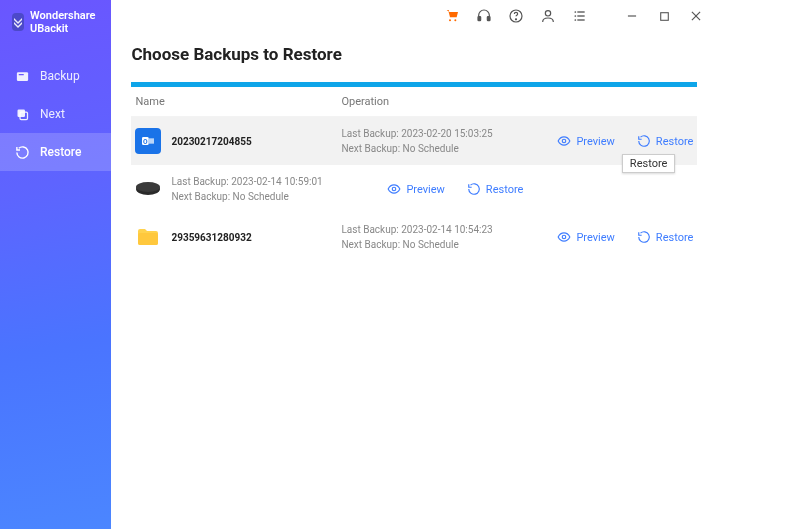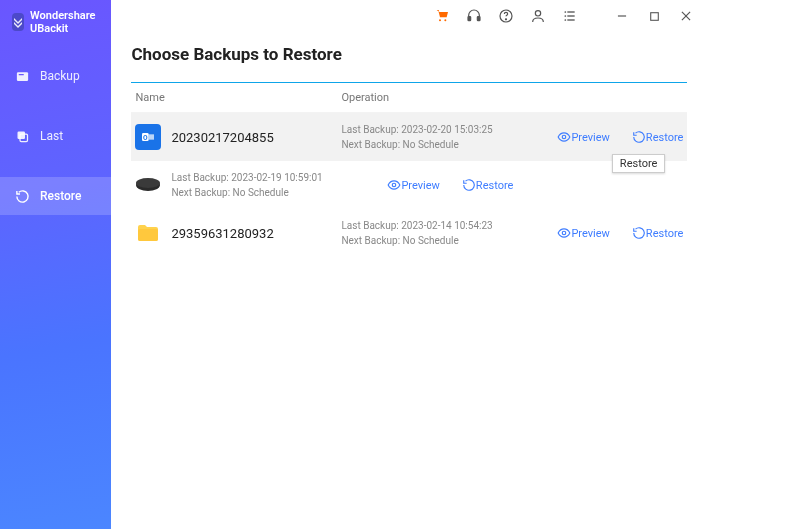--- a/index.html
+++ b/index.html
@@ -7,44 +7,44 @@
   .app { display: flex; width: 660px; height: 529px; position: relative; }
   .sidebar {
     width: 148px; height: 100%;
     background: linear-gradient(170deg, #6a56ff 0%, #5e64ff 35%, #4a74ff 65%, #4b86ff 100%);
     display: flex; flex-direction: column; color: #fff;
   }
   .logo-row { display: flex; align-items: center; gap: 6px; padding: 9px 10px 22px 12px; }
   .logo-row .logo-icon { width: 18px; height: 18px; background: #4c49c9; border-radius: 4px; display: flex; align-items: center; justify-content: center; }
   .logo-row .logo-icon svg { width: 12px; height: 12px; }
   .logo-row .app-title { font-size: 11px; font-weight: 600; color: #fff; }
-  .nav { display: flex; flex-direction: column; gap: 22px; }
+  .nav { display: flex; flex-direction: column; }
   .nav-item { display: flex; align-items: center; gap: 10px; padding: 11px 14px; font-size: 12px; color: rgba(255,255,255,0.88); cursor: pointer; }
   .nav-item.active { background: rgba(255,255,255,0.18); color: #fff; font-weight: 500; }
   .nav-item .nav-icon { width: 16px; height: 16px; display:flex; align-items:center; justify-content:center; }
   .main { flex: 1; display: flex; flex-direction: column; position: relative; border-radius: 19px; }
   .titlebar { height: 32px; display: flex; align-items: center; justify-content: flex-end; gap: 14px; padding: 0 12px; }
   .titlebar .tb-icon { width: 18px; height: 18px; display:flex; align-items:center; justify-content:center; color:#555; cursor:pointer; }
   .titlebar .tb-icon.cart { color:#ff6a00; }
   .titlebar .tb-sep { width: 6px; }
   .content { padding: 12px 20px 0 20px; flex:1; }
   .page-title { font-size: 17px; font-weight: 700; color:#222; margin-bottom: 18px; }
-  .table { border-top: 1px solid #0ea5e9; }
+  .table { border-top: 5px solid #0ea5e9; }
   .thead { display:flex; padding: 8px 0 8px 4px; font-size: 11px; color:#777; border-bottom: 1px solid #f3f3f3; }
   .col-name { width: 206px; }
   .col-sched { width: 216px; }
   .col-op { flex:1; }
   .row { display:flex; align-items:center; padding: 9px 4px; font-size: 11px; color:#333; position:relative; }
   .row.hover { background:#f2f2f2; }
   .row .icon-cell { width: 36px; display:flex; align-items:center; justify-content:flex-start; }
   .row .icon-box { width:26px; height:26px; border-radius:4px; display:flex; align-items:center; justify-content:center; }
-  .row .name-cell { width: 170px; font-weight:400; color:#222; font-size: 13px; }
+  .row .name-cell { width: 170px; font-weight:700; color:#222; font-size: 10px; }
   .row .sched-cell { width: 216px; color:#888; line-height:1.5; font-size: 10px; }
   .row .op-cell { flex:1; display:flex; align-items:center; gap: 22px; justify-content:flex-start; }
-  .op-link { display:flex; align-items:center; color:#3f7dff; font-size:11px; cursor:pointer; }
+  .op-link { display:flex; align-items:center; gap:5px; color:#3f7dff; font-size:11px; cursor:pointer; }
   .op-link svg { width:14px; height:14px; }
   .tooltip { position:absolute; top: 154px; right: 42px; background:#fff; border:1px solid #ccc; padding:2px 7px; font-size:11px; color:#333; box-shadow:0 1px 2px rgba(0,0,0,0.15); z-index:10; }
   .icon-outlook{ background:#1a73e8; }
 </style>
 </head>
 <body>
 
 <div class="app">
 
   <aside class="sidebar">
@@ -66,21 +66,21 @@
         </span>
         <span>Backup</span>
       </div>
       <div class="nav-item">
         <span class="nav-icon">
           <svg viewBox="0 0 24 24" width="15" height="15" fill="rgba(255,255,255,0.9)">
               <rect x="4" y="4" width="12" height="12" rx="2"></rect>
               <rect x="8" y="8" width="12" height="12" rx="2" fill="none" stroke="rgba(255,255,255,0.9)" stroke-width="2"></rect>
             </svg>
         </span>
-        <span>Last</span>
+        <span>Next</span>
       </div>
       <div class="nav-item active">
         <span class="nav-icon">
           <svg viewBox="0 0 24 24" width="15" height="15" fill="none" stroke="#fff" stroke-width="2.2">
               <path d="M3 12a9 9 0 1 0 3-6.7"></path>
               <polyline points="3 3 3 8 8 8"></polyline>
             </svg>
         </span>
         <span>Restore</span>
       </div>
@@ -187,21 +187,21 @@
             <div class="row">
               <div class="icon-cell">
                 <div class="icon-box">
                   <svg width="26" height="18" viewBox="0 0 26 18">
                     <ellipse cx="13" cy="9" rx="12" ry="6" fill="#2a2a2a"></ellipse>
                     <ellipse cx="13" cy="7" rx="12" ry="5" fill="#3a3a3a"></ellipse>
                   </svg>
                 </div>
               </div>
               <div class="sched-cell">
-                <div>Last Backup: 2023-02-19 10:59:01</div>
+                <div>Last Backup: 2023-02-14 10:59:01</div>
                 <div>Next Backup: No Schedule</div>
               </div>
               <div class="op-cell">
                 <span class="op-link">
                   <svg viewBox="0 0 24 24" fill="none" stroke="#3f7dff" stroke-width="2">
                     <path d="M2 12s3.5-7 10-7 10 7 10 7-3.5 7-10 7S2 12 2 12z"></path>
                     <circle cx="12" cy="12" r="3"></circle>
                   </svg>
                   <span>Preview</span>
                 </span>

